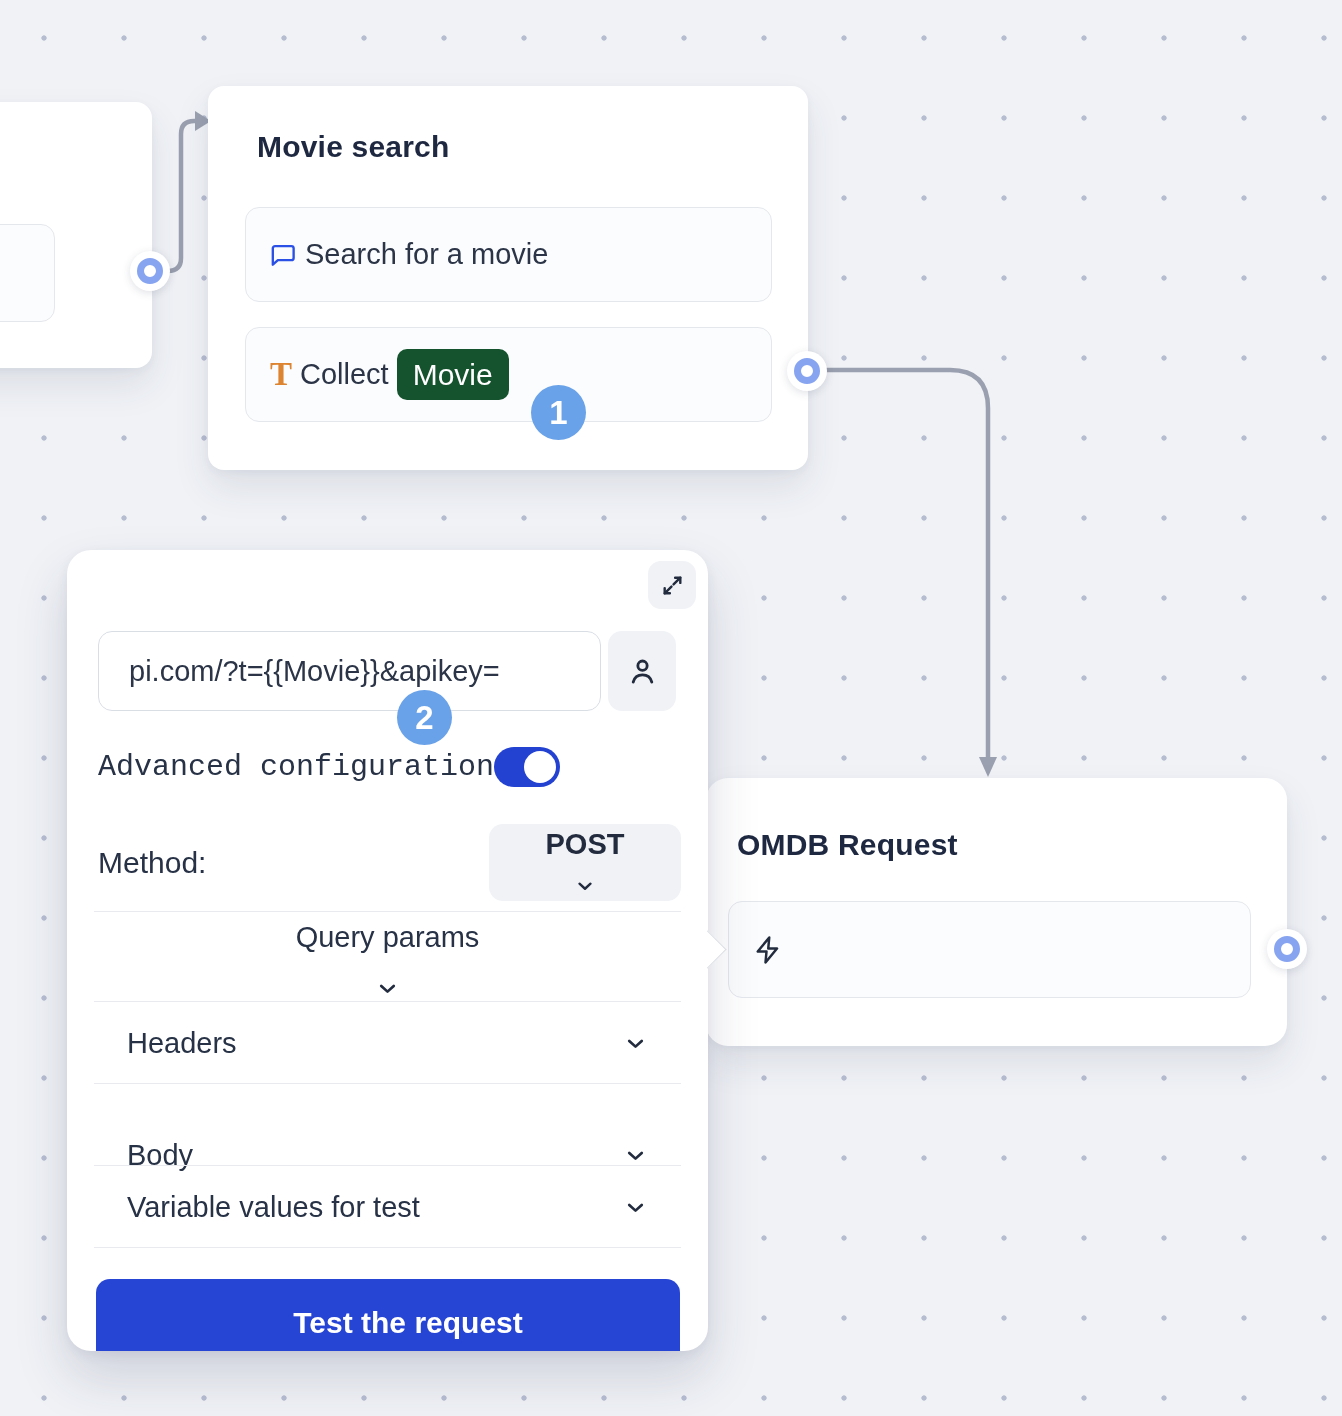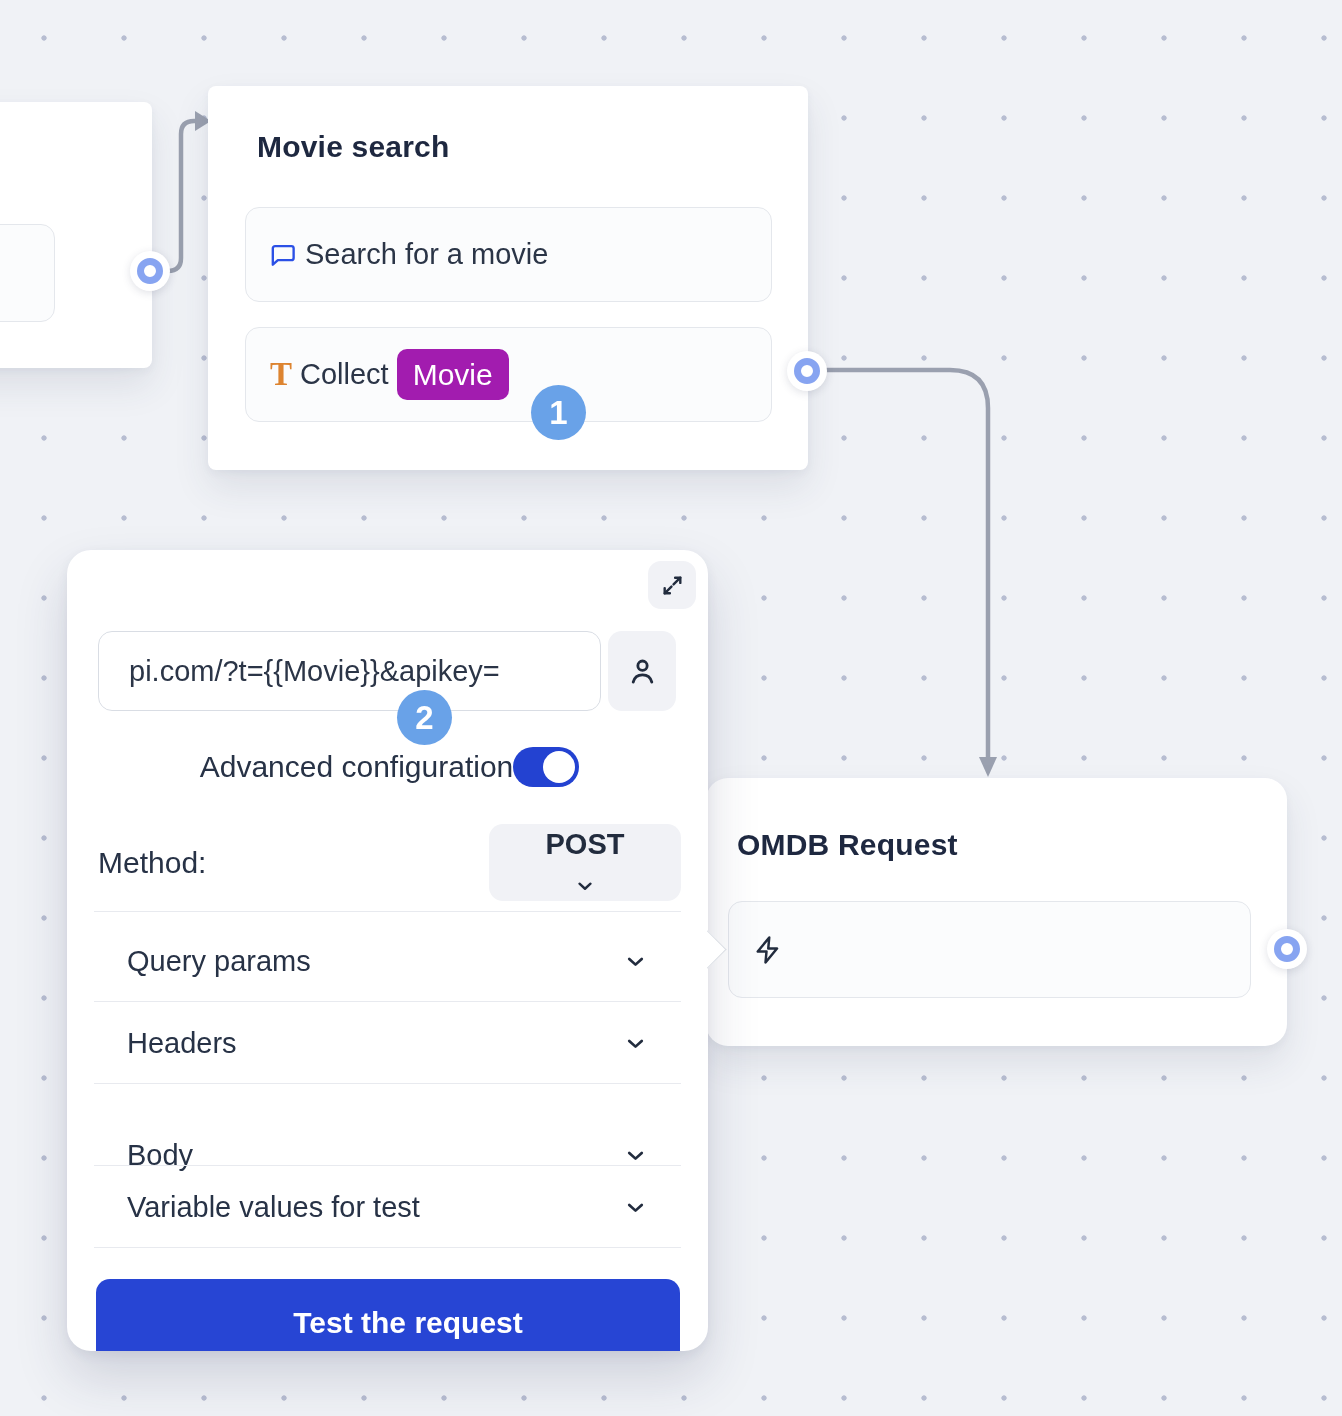--- a/index.html
+++ b/index.html
@@ -5,31 +5,31 @@
   html,body{margin:0;padding:0;}
   body{font-family:"Liberation Sans","DejaVu Sans",sans-serif;}
   #canvas{
     position:relative;width:1342px;height:1416px;overflow:hidden;
     background-color:#f0f2f6;
     background-image:radial-gradient(circle, #b7bdd1 2.3px, rgba(183,189,209,0) 3px);
     background-size:80px 80px;
     background-position:4px -2px;
   }
   .card{
-    position:absolute;background:#ffffff;border-radius:8px;
+    position:absolute;background:#ffffff;border-radius:16px;
     box-shadow:0 18px 36px rgba(45,55,90,.10),0 3px 8px rgba(45,55,90,.05);
   }
   .node-title{font-size:30px;font-weight:700;color:#1e2840;letter-spacing:.2px;}
   .node-item{
     position:absolute;background:#fbfcfd;border:1.5px solid #e4e7ec;border-radius:14px;
     display:flex;align-items:center;box-sizing:border-box;padding:0 24px;gap:8px;
   }
   .node-item-label{font-size:29px;font-weight:500;color:#2b3547;white-space:nowrap;}
   .var-tag{
-    background:#a21caf;color:#ffffff;font-size:30px;font-weight:500;
+    background:#14532d;color:#ffffff;font-size:30px;font-weight:500;
     border-radius:10px;padding:7px 16px;line-height:1.25;
   }
   .port{position:absolute;width:40px;height:40px;}
   .port .halo{
     position:absolute;left:0;top:0;width:40px;height:40px;border-radius:50%;
     background:#ffffff;box-shadow:0 2px 8px rgba(45,55,90,.15);
   }
   .port .ring{
     position:absolute;left:7px;top:7px;width:26px;height:26px;border-radius:50%;
     background:#ffffff;border:7.5px solid #87a4f1;box-sizing:border-box;
@@ -119,40 +119,40 @@
 
     <input type="text" spellcheck="false" style="position: absolute; left: 31px; top: 81px; width: 503px; height: 80px; box-sizing: border-box; border: 1.5px solid rgb(217, 221, 228); border-radius: 14px; background: rgb(255, 255, 255); font-family: inherit; font-size: 29px; color: rgb(43, 53, 71); padding: 0px 14px 0px 30px; outline: none;" value="pi.com/?t={{Movie}}&amp;apikey=">
 
     <button class="icon-btn" style="left:541px;top:81px;width:68px;height:80px;border-radius:14px;">
       <svg width="31" height="31" viewBox="0 0 24 24" fill="none" stroke="#222c3e" stroke-width="2.2" stroke-linecap="round">
         <circle cx="12" cy="7.5" r="3.6"></circle>
         <path d="M4.8 20.2c.9-3.6 3.7-5.6 7.2-5.6s6.3 2 7.2 5.6"></path>
       </svg>
     </button>
 
-    <div style="position:absolute;left:31px;top:197px;display:flex;align-items:center;justify-content:center;width:583px;">
+    <div style="position:absolute;left:31px;top:197px;display:flex;align-items:center;justify-content:flex-start;width:583px;font-family:Liberation Mono, monospace;">
       <span class="panel-row-label" style="font-size:30px;">Advanced configuration</span>
       <span style="position:relative;width:66px;height:40px;border-radius:20px;background:#2342d1;display:inline-block;cursor:pointer;">
         <span style="position:absolute;right:4px;top:4px;width:32px;height:32px;border-radius:50%;background:#ffffff;"></span>
       </span>
     </div>
 
     <div style="position:absolute;left:31px;top:274px;width:583px;height:77px;display:flex;align-items:center;justify-content:space-between;">
       <span class="panel-row-label" style="font-size:30px;">Method:</span>
       <span style="background:#f1f2f6;border-radius:14px;height:77px;width:192px;display:flex;align-items:center;justify-content:center;gap:14px;cursor:pointer;flex-direction:column;">
         <span style="font-size:29px;font-weight:700;color:#222c3e;">POST</span>
         <svg class="chev" width="22" height="22" viewBox="0 0 24 24" fill="none" stroke="#222c3e" stroke-width="2.6" stroke-linecap="round" stroke-linejoin="round">
             <path d="M6 9.5 12 15l6-5.5"></path>
           </svg>
       </span>
     </div>
 
     <div class="divider" style="top:361px;"></div>
 
-    <div class="section-row" style="top:371px;">
+    <div class="section-row" style="top:371px;flex-direction:column;">
       <span class="panel-row-label">Query params</span>
       <svg class="chev" width="25" height="25" viewBox="0 0 24 24" fill="none" stroke="#222c3e" stroke-width="2.6" stroke-linecap="round" stroke-linejoin="round">
           <path d="M6 9.5 12 15l6-5.5"></path>
         </svg>
     </div>
     <div class="divider" style="top:451px;"></div>
 
     <div class="section-row" style="top:453px;">
       <span class="panel-row-label">Headers</span>
       <svg class="chev" width="25" height="25" viewBox="0 0 24 24" fill="none" stroke="#222c3e" stroke-width="2.6" stroke-linecap="round" stroke-linejoin="round">

